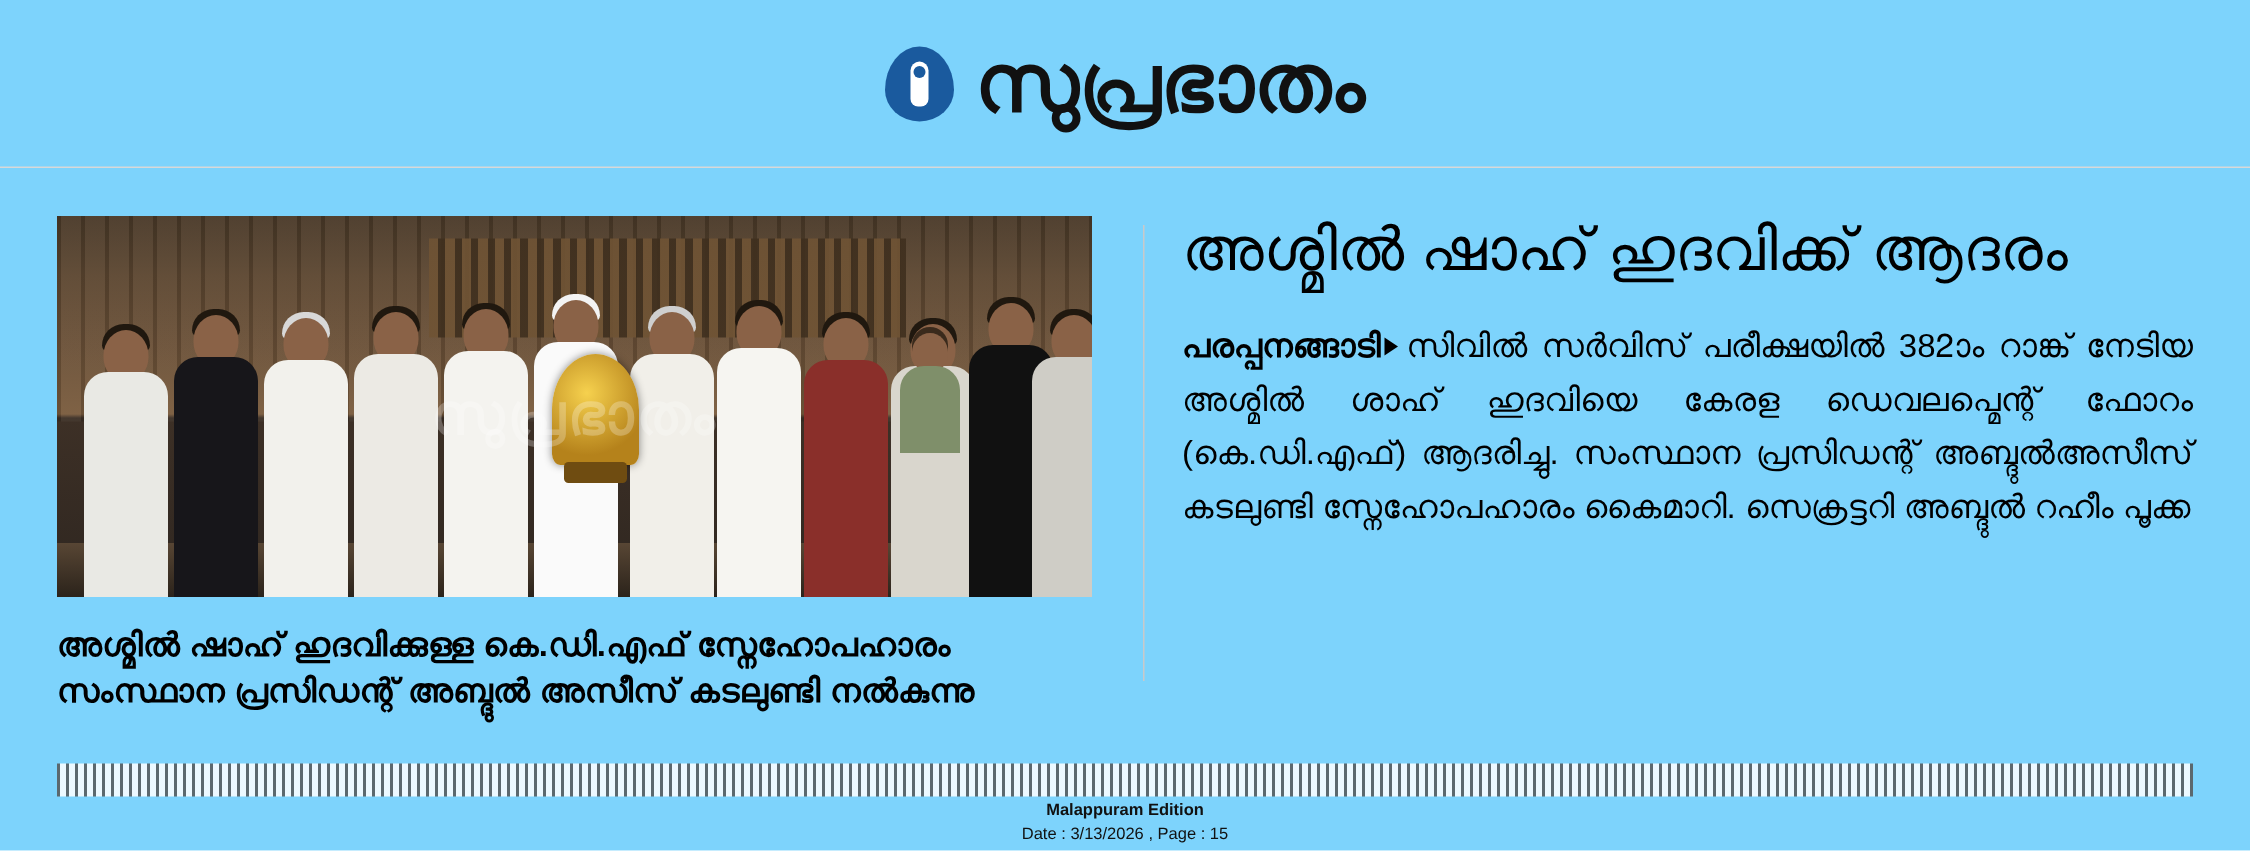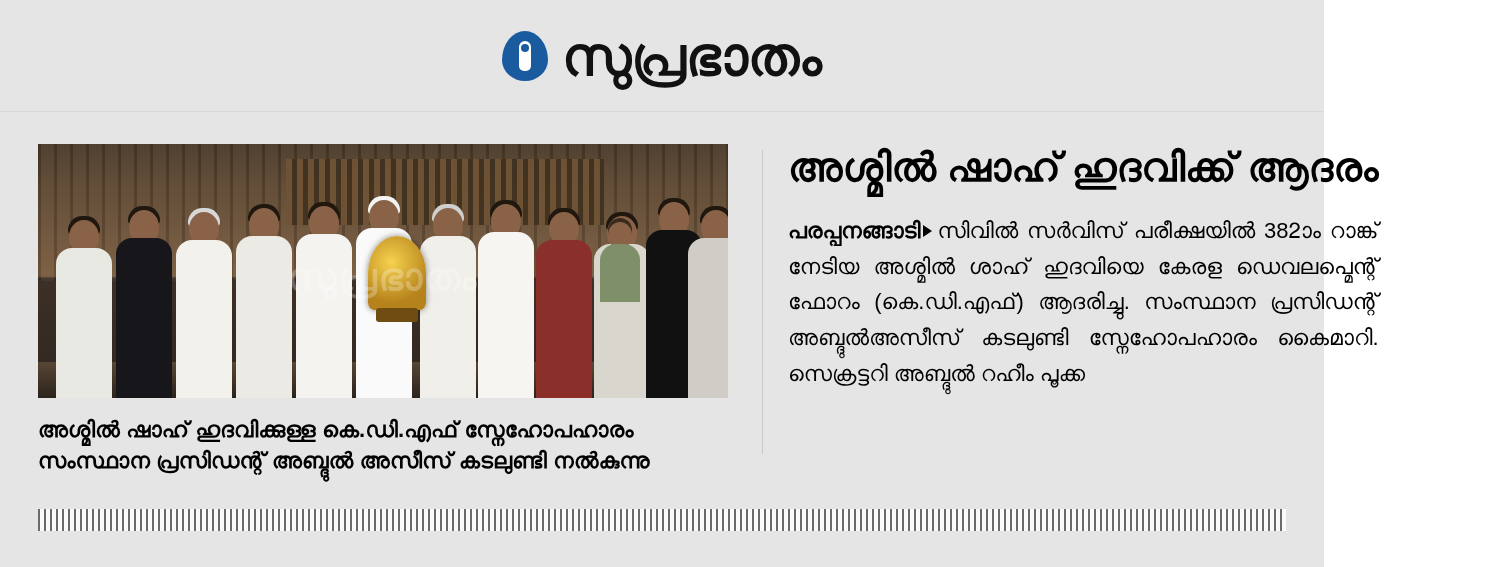--- a/index.html
+++ b/index.html
@@ -5,23 +5,23 @@
   * { box-sizing: border-box; }
   html, body {
     margin: 0; padding: 0;
     width: 1500px; height: 567px;
     background: #ffffff;
     font-family: "Liberation Sans", sans-serif;
     overflow: hidden;
   }
   .page {
     position: relative;
-    width: 1324px;
+    width: 1500px;
     height: 567px;
-    background: #e5e5e5;
+    background: #7dd3fc;
   }
 
   
   .masthead {
     height: 112px;
     display: flex;
     align-items: center;
     justify-content: center;
     gap: 14px;
     border-bottom: 1px solid #d8d8d8;
@@ -173,21 +173,21 @@
     padding-left: 26px;
   }
   .vrule {
     position: absolute;
     left: 0; top: 6px; bottom: 22px;
     width: 1px;
     background: #c9c9c9;
   }
   .headline {
     font-size: 40px;
-    font-weight: bold;
+    font-weight: normal;
     line-height: 1.18;
     color: #000;
     margin: 0 0 22px 0;
     white-space: nowrap;
   }
   .cols {
     display: flex;
     gap: 26px;
   }
   .col {
@@ -335,15 +335,19 @@
       <div class="cols">
         <div class="col">
           <span class="dateline">പരപ്പനങ്ങാടി</span><span class="tri"></span><span>സിവിൽ സർവിസ് പരീക്ഷയിൽ 382ാം റാങ്ക് നേടിയ അശ്മിൽ ശാഹ് ഹുദവിയെ കേരള ഡെവലപ്മെന്റ് ഫോറം (കെ.ഡി.എഫ്) ആദരിച്ചു. സംസ്ഥാന പ്രസിഡന്റ് അബ്ദുൽഅസീസ് കടലുണ്ടി സ്നേഹോപഹാരം കൈമാറി. സെക്രട്ടറി അബ്ദുൽ റഹീം പൂക്ക</span>
         </div>
       </div>
     </div>
   </div>
 
   <div class="footer">
     <div class="zigzag"></div>
+    <div class="footer-text">
+      <div class="edition">Malappuram Edition</div>
+      <div>Date : 3/13/2026 , Page : 15</div>
+    </div>
   </div>
 
 </div>
 
 </body></html>

